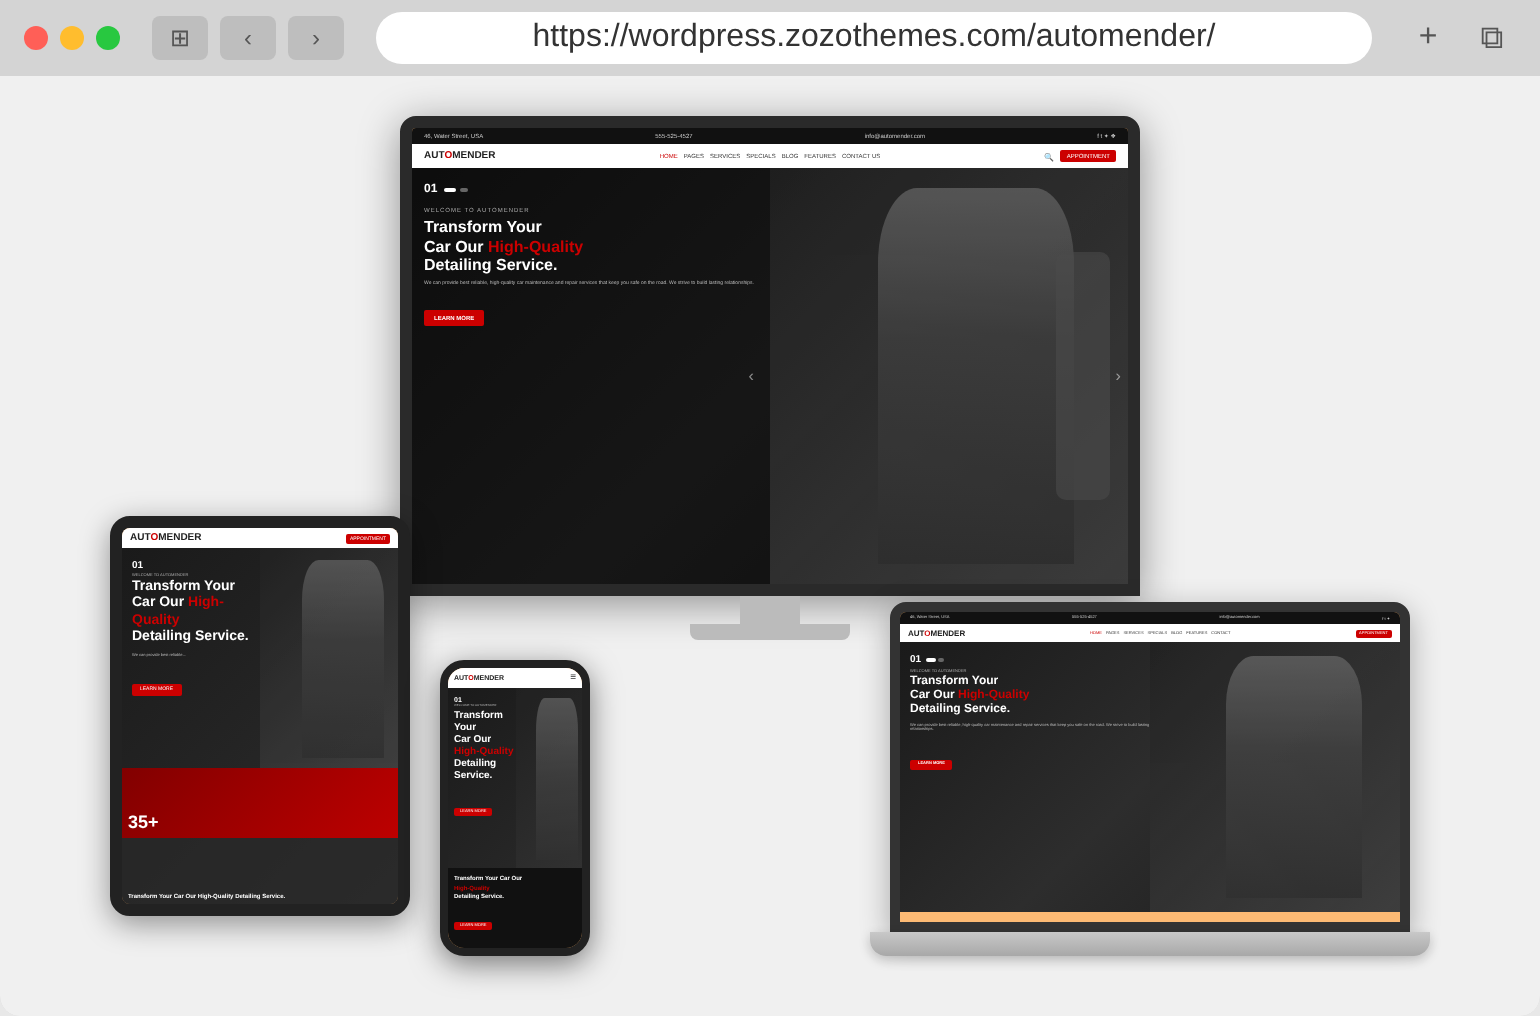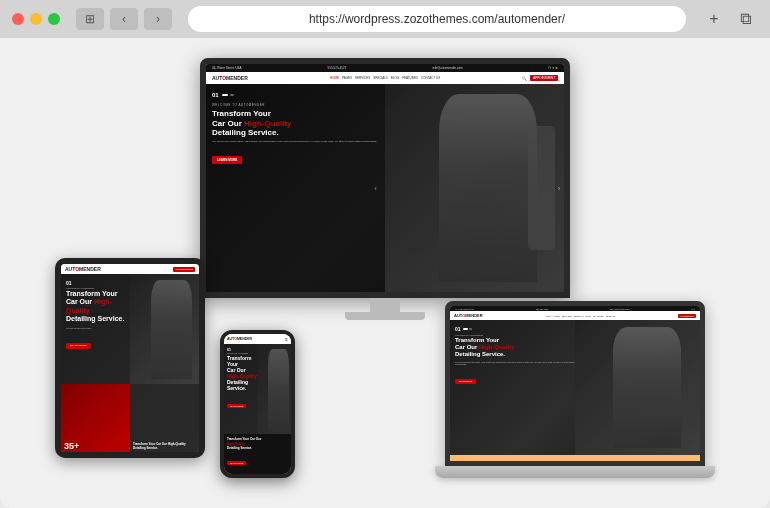--- a/index.html
+++ b/index.html
@@ -66,21 +66,21 @@
     }
 
     .address-bar {
       flex: 1;
       height: 26px;
       background: white;
       border-radius: 13px;
       display: flex;
       align-items: center;
       justify-content: center;
-      font-size: 12px;
+      font-size: 16px;
       color: #333;
       margin: 0 8px;
     }
 
     .browser-actions {
       display: flex;
       gap: 8px;
       align-items: center;
     }
 
@@ -586,21 +586,21 @@
                 <div style="font-size:5px;color:white;font-weight:bold;margin-bottom:1px;">01</div>
                 <div style="font-size:2px;color:#aaa;margin-bottom:1px;">WELCOME TO AUTOMENDER</div>
                 <div style="font-size:7px;color:white;font-weight:900;line-height:1.2;margin-bottom:3px;">
                   Transform Your<br>Car Our <span style="color:#cc0000;">High-Quality</span><br>Detailing Service.
                 </div>
                 <div style="font-size:2px;color:#bbb;line-height:1.4;margin-bottom:3px;">We can provide best reliable...</div>
                 <div style="display:inline-block;background:#cc0000;color:white;padding:1.5px 4px;font-size:2.5px;border-radius:1px;">LEARN MORE</div>
               </div>
             </div>
 
-            <div style="display:flex;height:70px;">
+            <div style="display:flex;height:70px;flex-direction:column;">
 
               <div style="flex:1;background:linear-gradient(135deg,#6b0000,#9b0000);position:relative;overflow:hidden;">
                 <div style="position:absolute;inset:0;background:linear-gradient(135deg,#8b0000,#cc0000);opacity:0.7;"></div>
                 <div style="position:absolute;bottom:3px;left:3px;">
                   <div style="font-size:9px;color:white;font-weight:900;line-height:1;">35+</div>
                 </div>
               </div>
 
               <div style="flex:1;background:linear-gradient(135deg,#1a1a1a,#2a2a2a);position:relative;overflow:hidden;">
                 <div style="position:absolute;inset:0;background:#2a2a2a;opacity:0.8;"></div>

